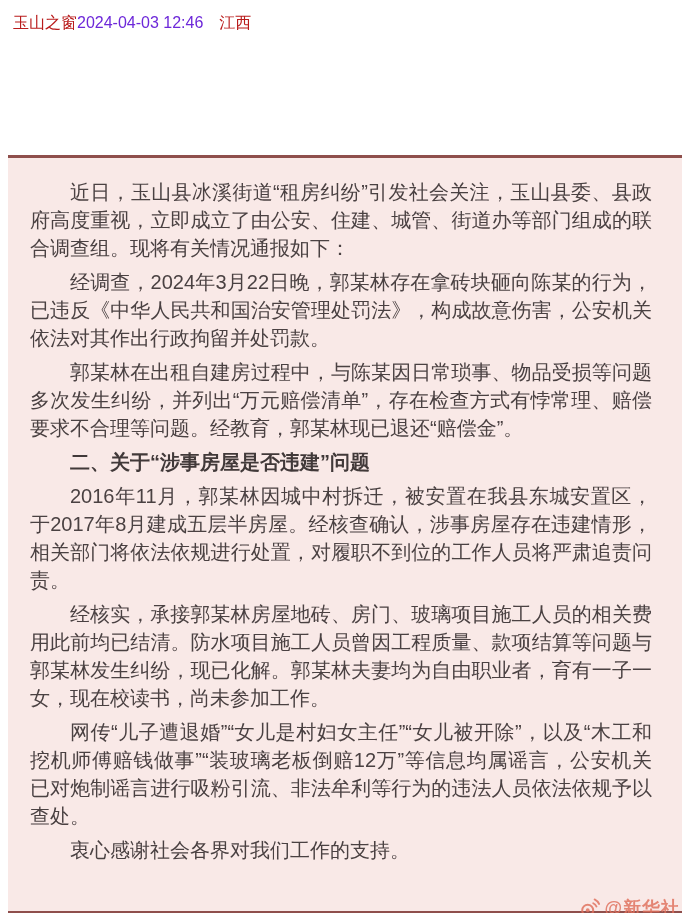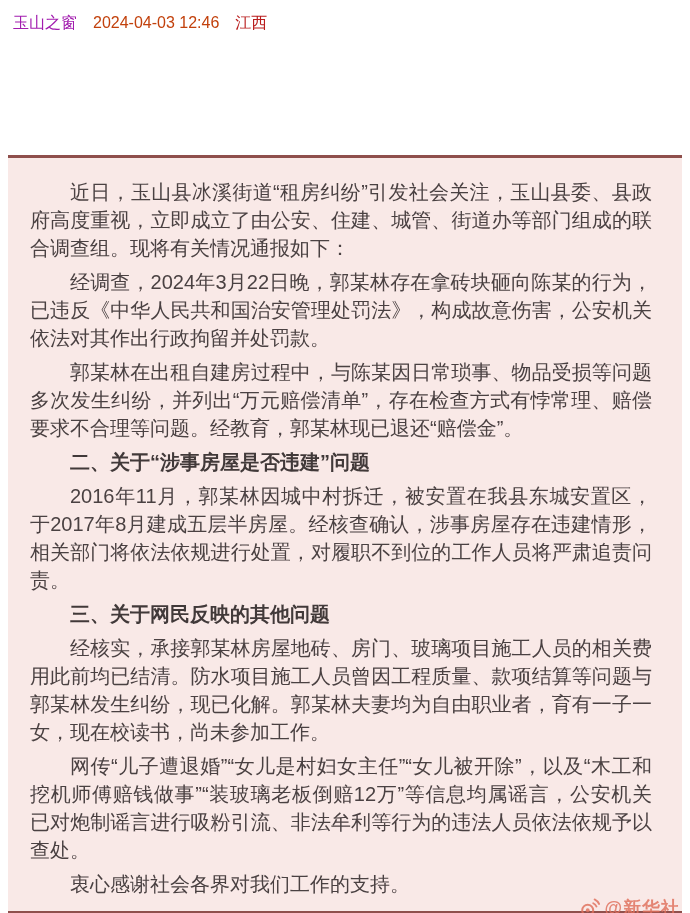--- a/index.html
+++ b/index.html
@@ -17,22 +17,22 @@
     margin:15px 14px 0 13px;
     font-size:23px;line-height:31px;
     font-weight:700;color:var(--title-color,#1b1b1b);
     letter-spacing:0.5px;
   }
   .byline{
     margin:13px 14px 0 13px;
     font-size:16px;line-height:20px;
     display:flex;align-items:baseline;
   }
-  .byline .source{color:#a21caf;margin-right:16px;}
-  .byline .timestamp{color:#c2410c;margin-right:16px;}
+  .byline .source{color:#b91c1c;}
+  .byline .timestamp{color:#6d28d9;margin-right:16px;}
   .byline .location{color:#b91c1c;font-family:Liberation Mono, monospace;}
 
   
   .notice-box{
     position:absolute;left:8px;right:8px;top:142px;
     background:var(--box-bg,#f9e9e7);
     border-top:3px solid var(--box-border,#8f4f4c);
     border-bottom:3px solid var(--box-border,#8f4f4c);
     padding:20px 22px 16px 22px;
     box-sizing:border-box;
@@ -68,21 +68,20 @@
     <span class="location">江西</span>
   </div>
 
   <div class="notice-box">
     <div id="notice-body">
         <p class="para">近日，玉山县冰溪街道“租房纠纷”引发社会关注，玉山县委、县政府高度重视，立即成立了由公安、住建、城管、街道办等部门组成的联合调查组。现将有关情况通报如下：</p>
         <p class="para">经调查，2024年3月22日晚，郭某林存在拿砖块砸向陈某的行为，已违反《中华人民共和国治安管理处罚法》，构成故意伤害，公安机关依法对其作出行政拘留并处罚款。</p>
         <p class="para">郭某林在出租自建房过程中，与陈某因日常琐事、物品受损等问题多次发生纠纷，并列出“万元赔偿清单”，存在检查方式有悖常理、赔偿要求不合理等问题。经教育，郭某林现已退还“赔偿金”。</p>
         <p class="heading">二、关于“涉事房屋是否违建”问题</p>
         <p class="para">2016年11月，郭某林因城中村拆迁，被安置在我县东城安置区，于2017年8月建成五层半房屋。经核查确认，涉事房屋存在违建情形，相关部门将依法依规进行处置，对履职不到位的工作人员将严肃追责问责。</p>
-        <p class="heading">三、关于网民反映的其他问题</p>
         <p class="para">经核实，承接郭某林房屋地砖、房门、玻璃项目施工人员的相关费用此前均已结清。防水项目施工人员曾因工程质量、款项结算等问题与郭某林发生纠纷，现已化解。郭某林夫妻均为自由职业者，育有一子一女，现在校读书，尚未参加工作。</p>
         <p class="para">网传“儿子遭退婚”“女儿是村妇女主任”“女儿被开除”，以及“木工和挖机师傅赔钱做事”“装玻璃老板倒赔12万”等信息均属谣言，公安机关已对炮制谣言进行吸粉引流、非法牟利等行为的违法人员依法依规予以查处。</p>
         <p class="para">衷心感谢社会各界对我们工作的支持。</p>
       </div>
   </div>
 
   <div class="watermark">
     <span>
       <svg width="22" height="22" viewBox="0 0 24 24" fill="none">
         <circle cx="9.5" cy="14.5" r="6" stroke="currentColor" stroke-width="2.2"></circle>

